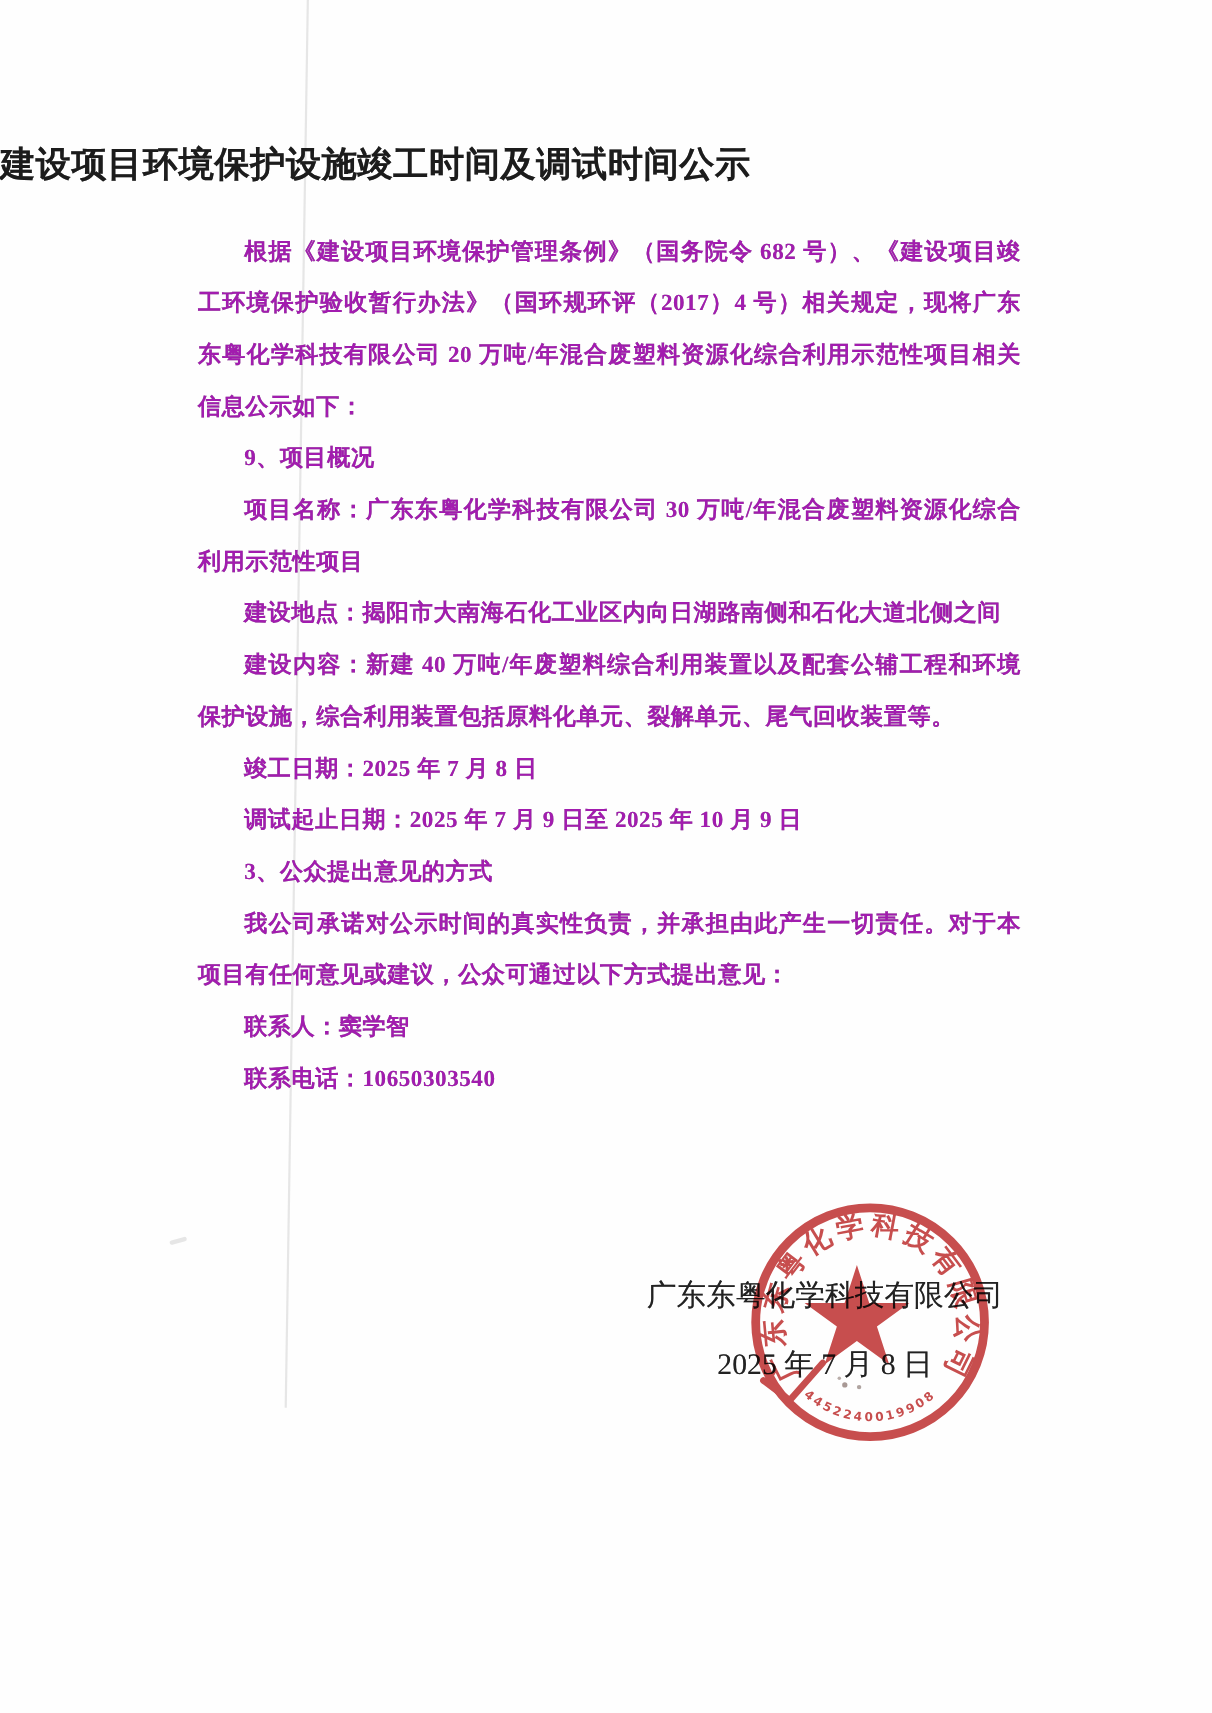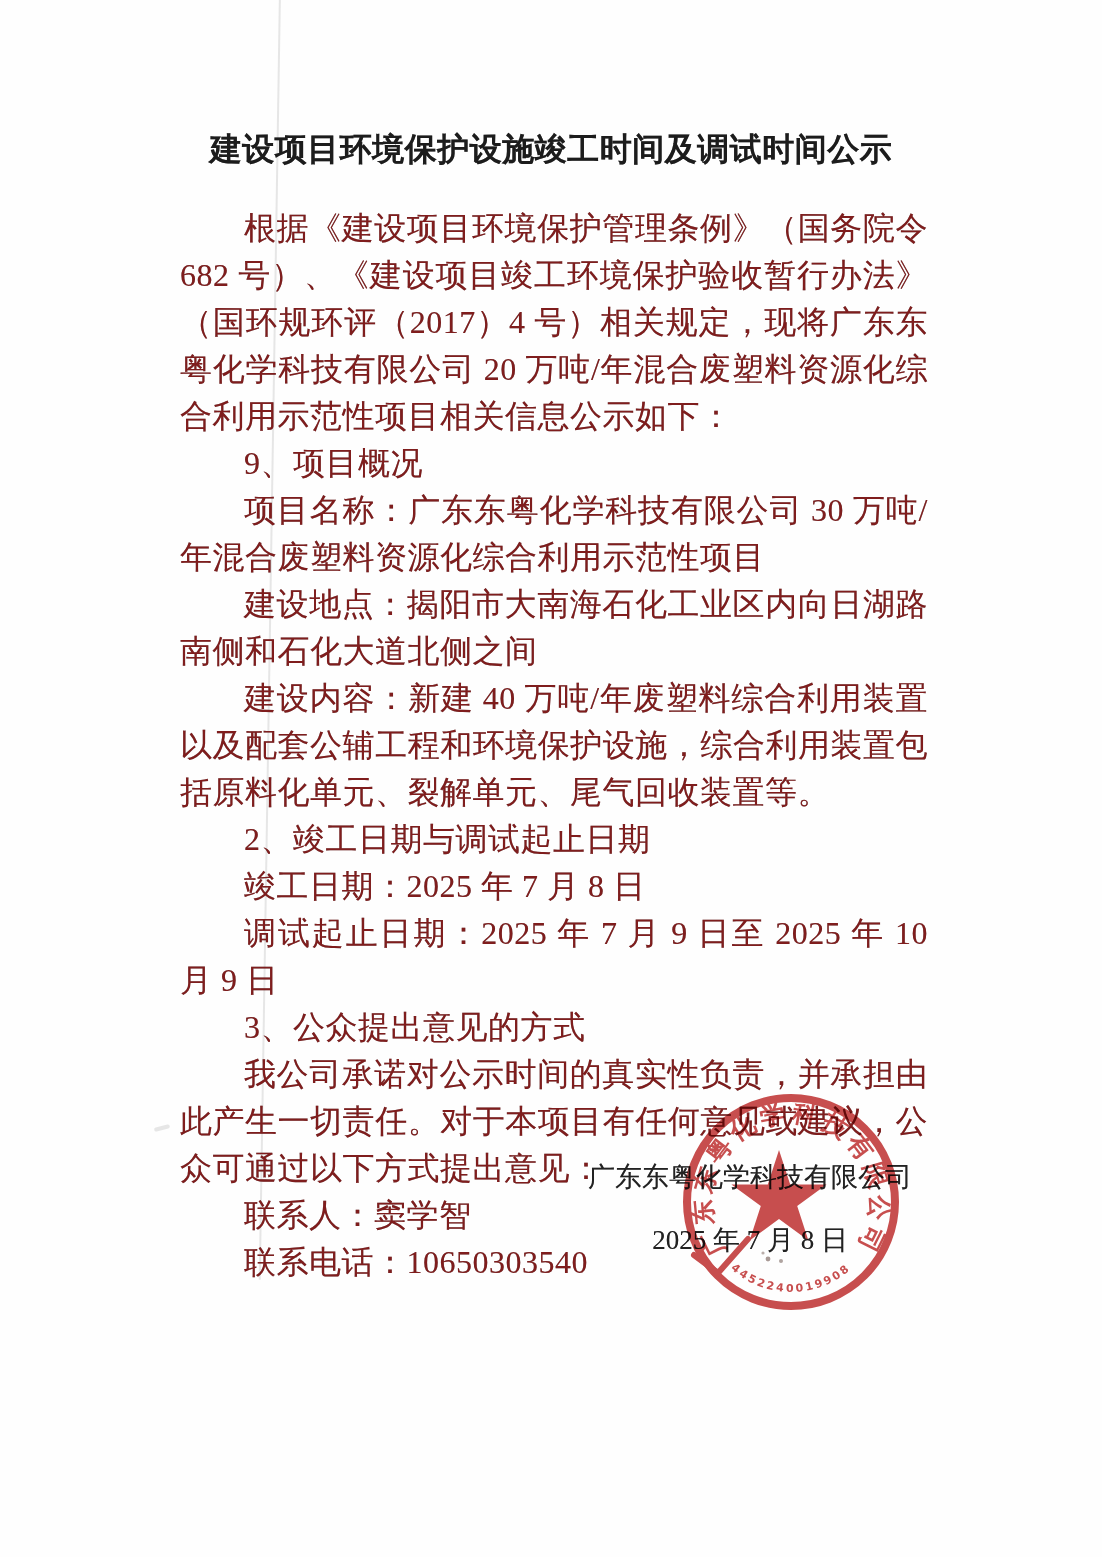--- a/index.html
+++ b/index.html
@@ -24,39 +24,40 @@
     background: rgba(120,120,120,0.18);
     transform: rotate(0.9deg);
     transform-origin: top center;
   }
 
   .doc-title {
     position: absolute;
     top: 128px;
     left: 0;
     width: 100%;
-    text-align: center;
+    text-align: left;
     font-size: 32px;
     font-weight: bold;
     color: #1c1c1c;
     letter-spacing: 0.5px;
     text-shadow: 0 0 0.5px rgba(30,30,30,0.55);
   }
 
   .doc-body {
     position: absolute;
     top: 205px;
     left: 180px;
     width: 748px;
-    font-size: 32px;
+    font-size: 21px;
     line-height: 47px;
-    color: #7f1d1d;
+    color: #a21caf;
     text-align: justify;
     letter-spacing: 0.5px;
     text-shadow: 0 0 0.5px rgba(30,30,30,0.45);
+    font-weight: bold;
   }
   .doc-body p { text-indent: 2em; margin: 0; }
 
   .signature {
     position: absolute;
     top: 1160px;
     left: 578px;
     width: 344px;
     text-align: center;
     color: #222222;
@@ -109,21 +110,20 @@
   <div class="smudge"></div>
 
   <h1 class="doc-title">建设项目环境保护设施竣工时间及调试时间公示</h1>
 
   <div class="doc-body">
     <p>根据《建设项目环境保护管理条例》（国务院令 682 号）、《建设项目竣工环境保护验收暂行办法》（国环规环评（2017）4 号）相关规定，现将广东东粤化学科技有限公司 20 万吨/年混合废塑料资源化综合利用示范性项目相关信息公示如下：</p>
     <p>9、项目概况</p>
     <p>项目名称：广东东粤化学科技有限公司 30 万吨/年混合废塑料资源化综合利用示范性项目</p>
     <p>建设地点：揭阳市大南海石化工业区内向日湖路南侧和石化大道北侧之间</p>
     <p>建设内容：新建 40 万吨/年废塑料综合利用装置以及配套公辅工程和环境保护设施，综合利用装置包括原料化单元、裂解单元、尾气回收装置等。</p>
-    <p>2、竣工日期与调试起止日期</p>
     <p>竣工日期：2025 年 7 月 8 日</p>
     <p>调试起止日期：2025 年 7 月 9 日至 2025 年 10 月 9 日</p>
     <p>3、公众提出意见的方式</p>
     <p>我公司承诺对公示时间的真实性负责，并承担由此产生一切责任。对于本项目有任何意见或建议，公众可通过以下方式提出意见：</p>
     <p>联系人：窦学智</p>
     <p>联系电话：10650303540</p>
   </div>
 
   <div class="signature">
     <div class="sig-company">广东东粤化学科技有限公司</div>

